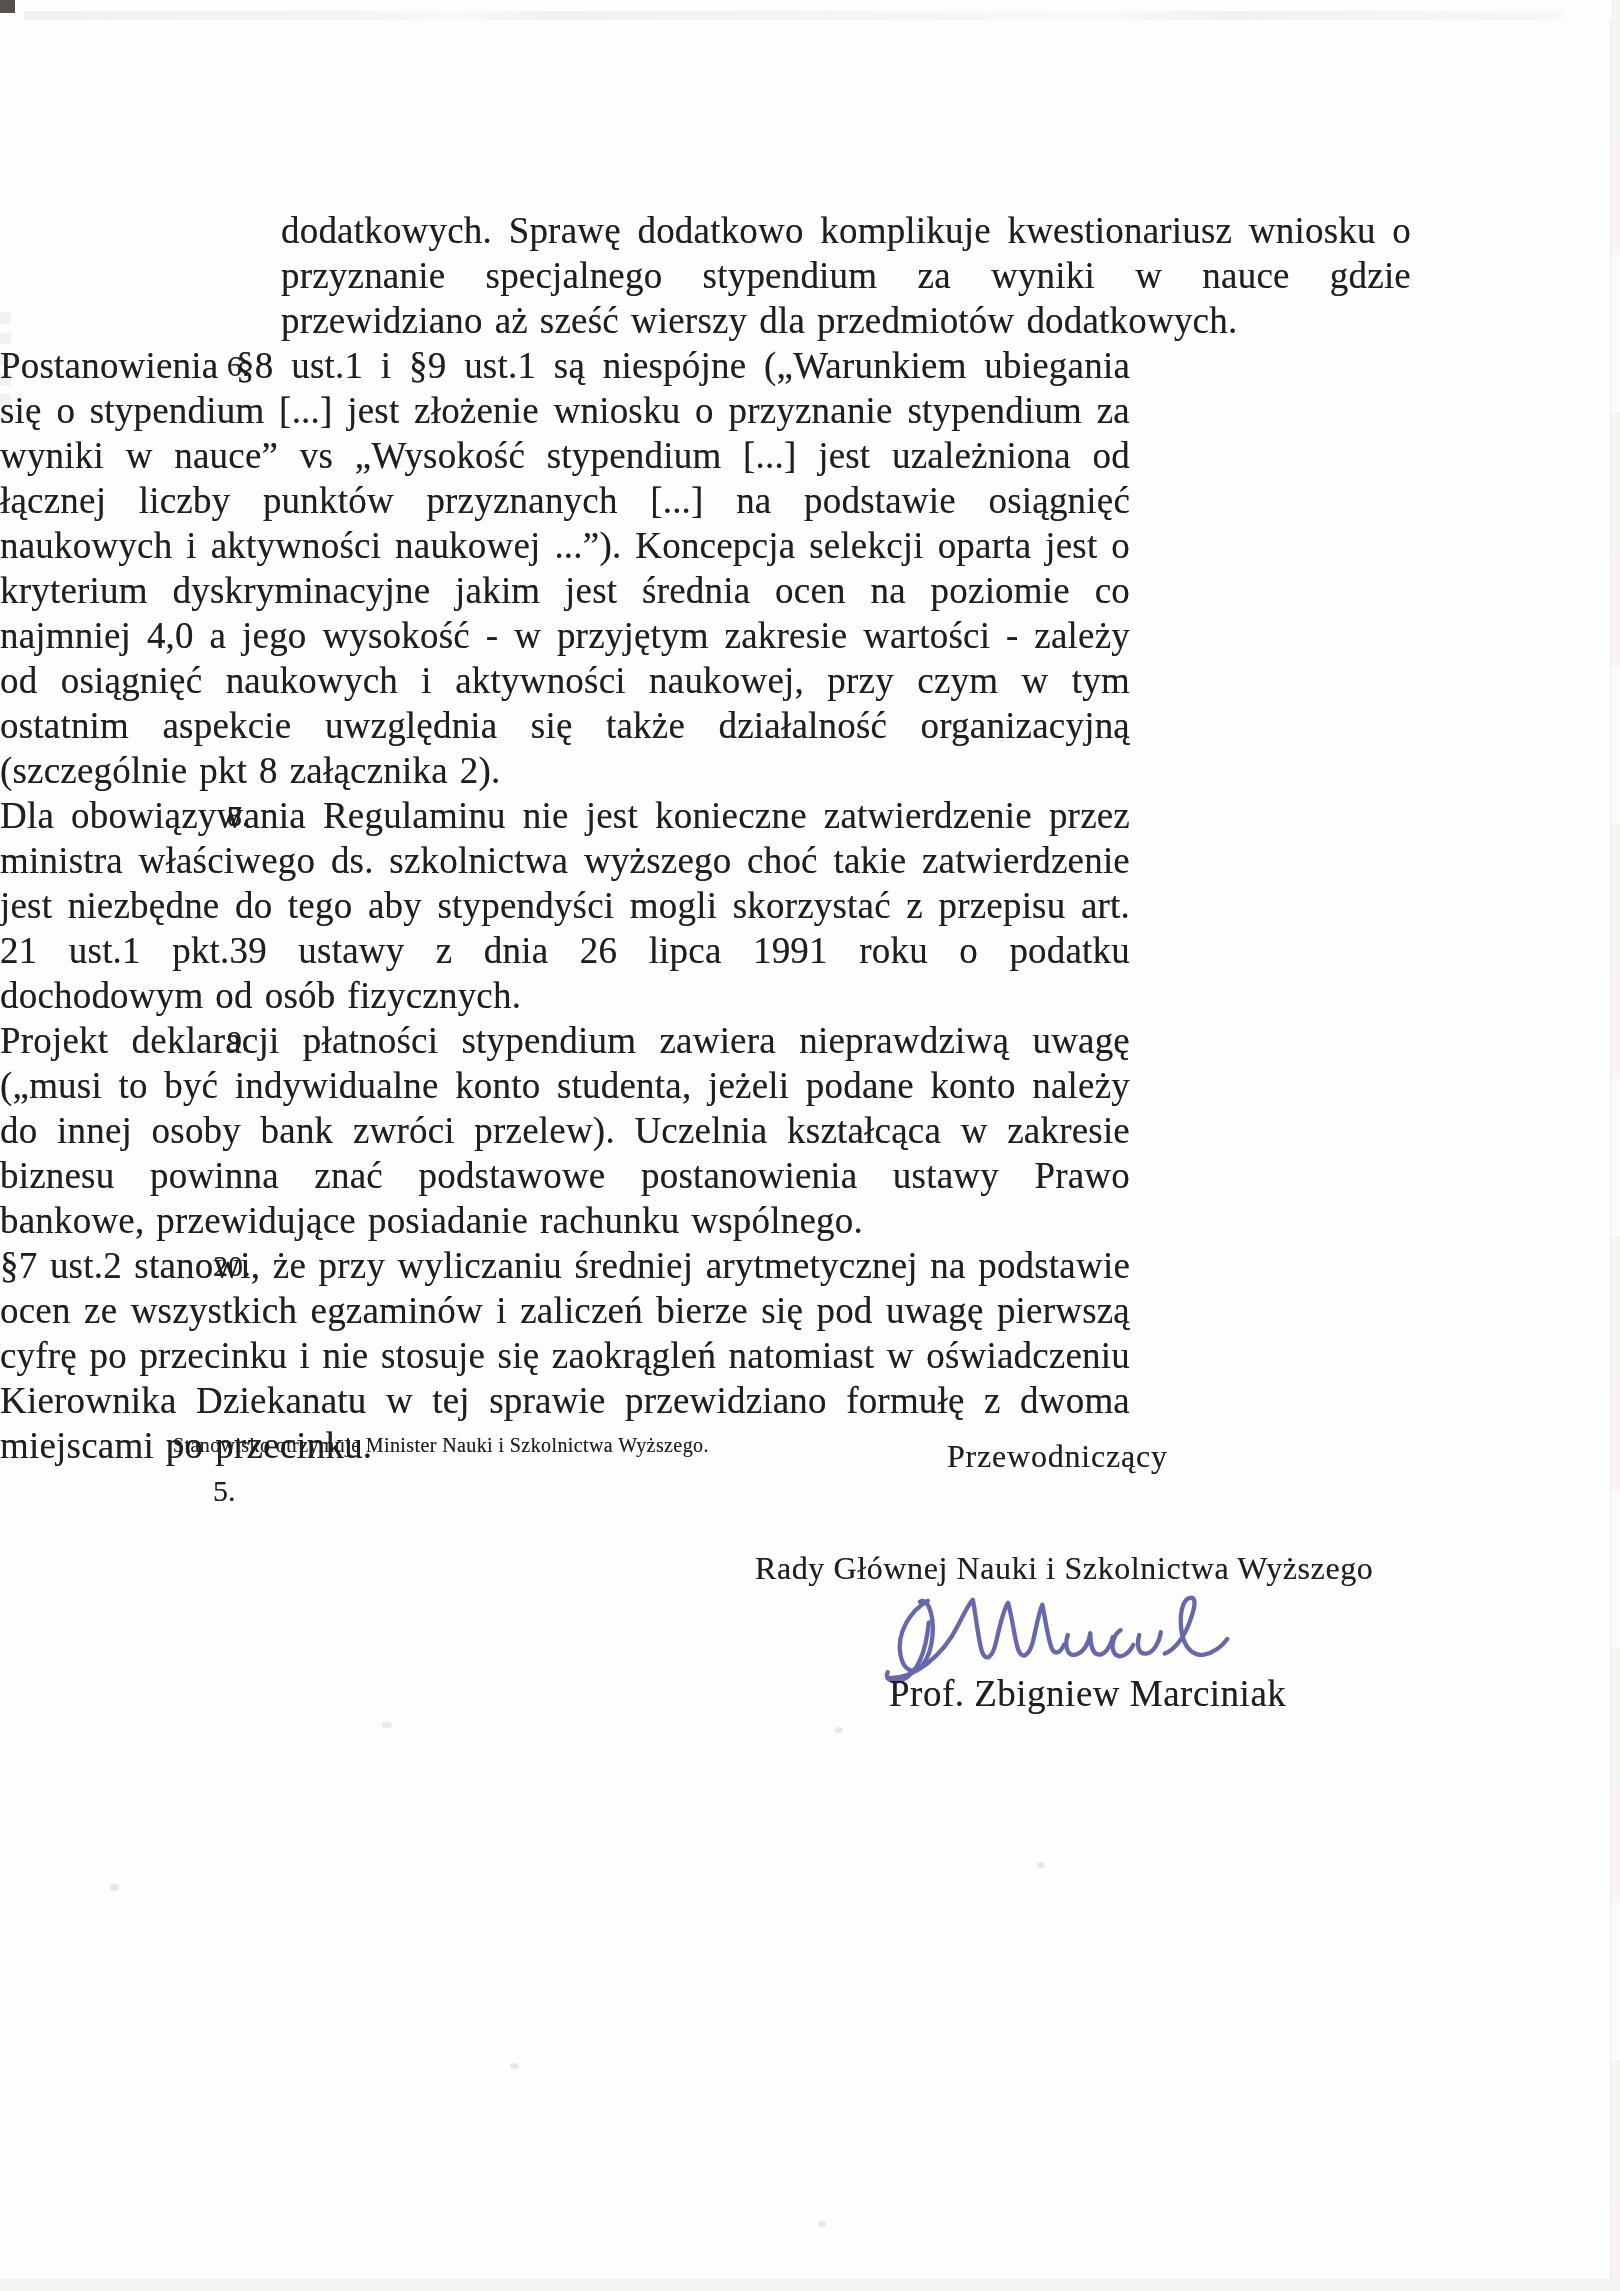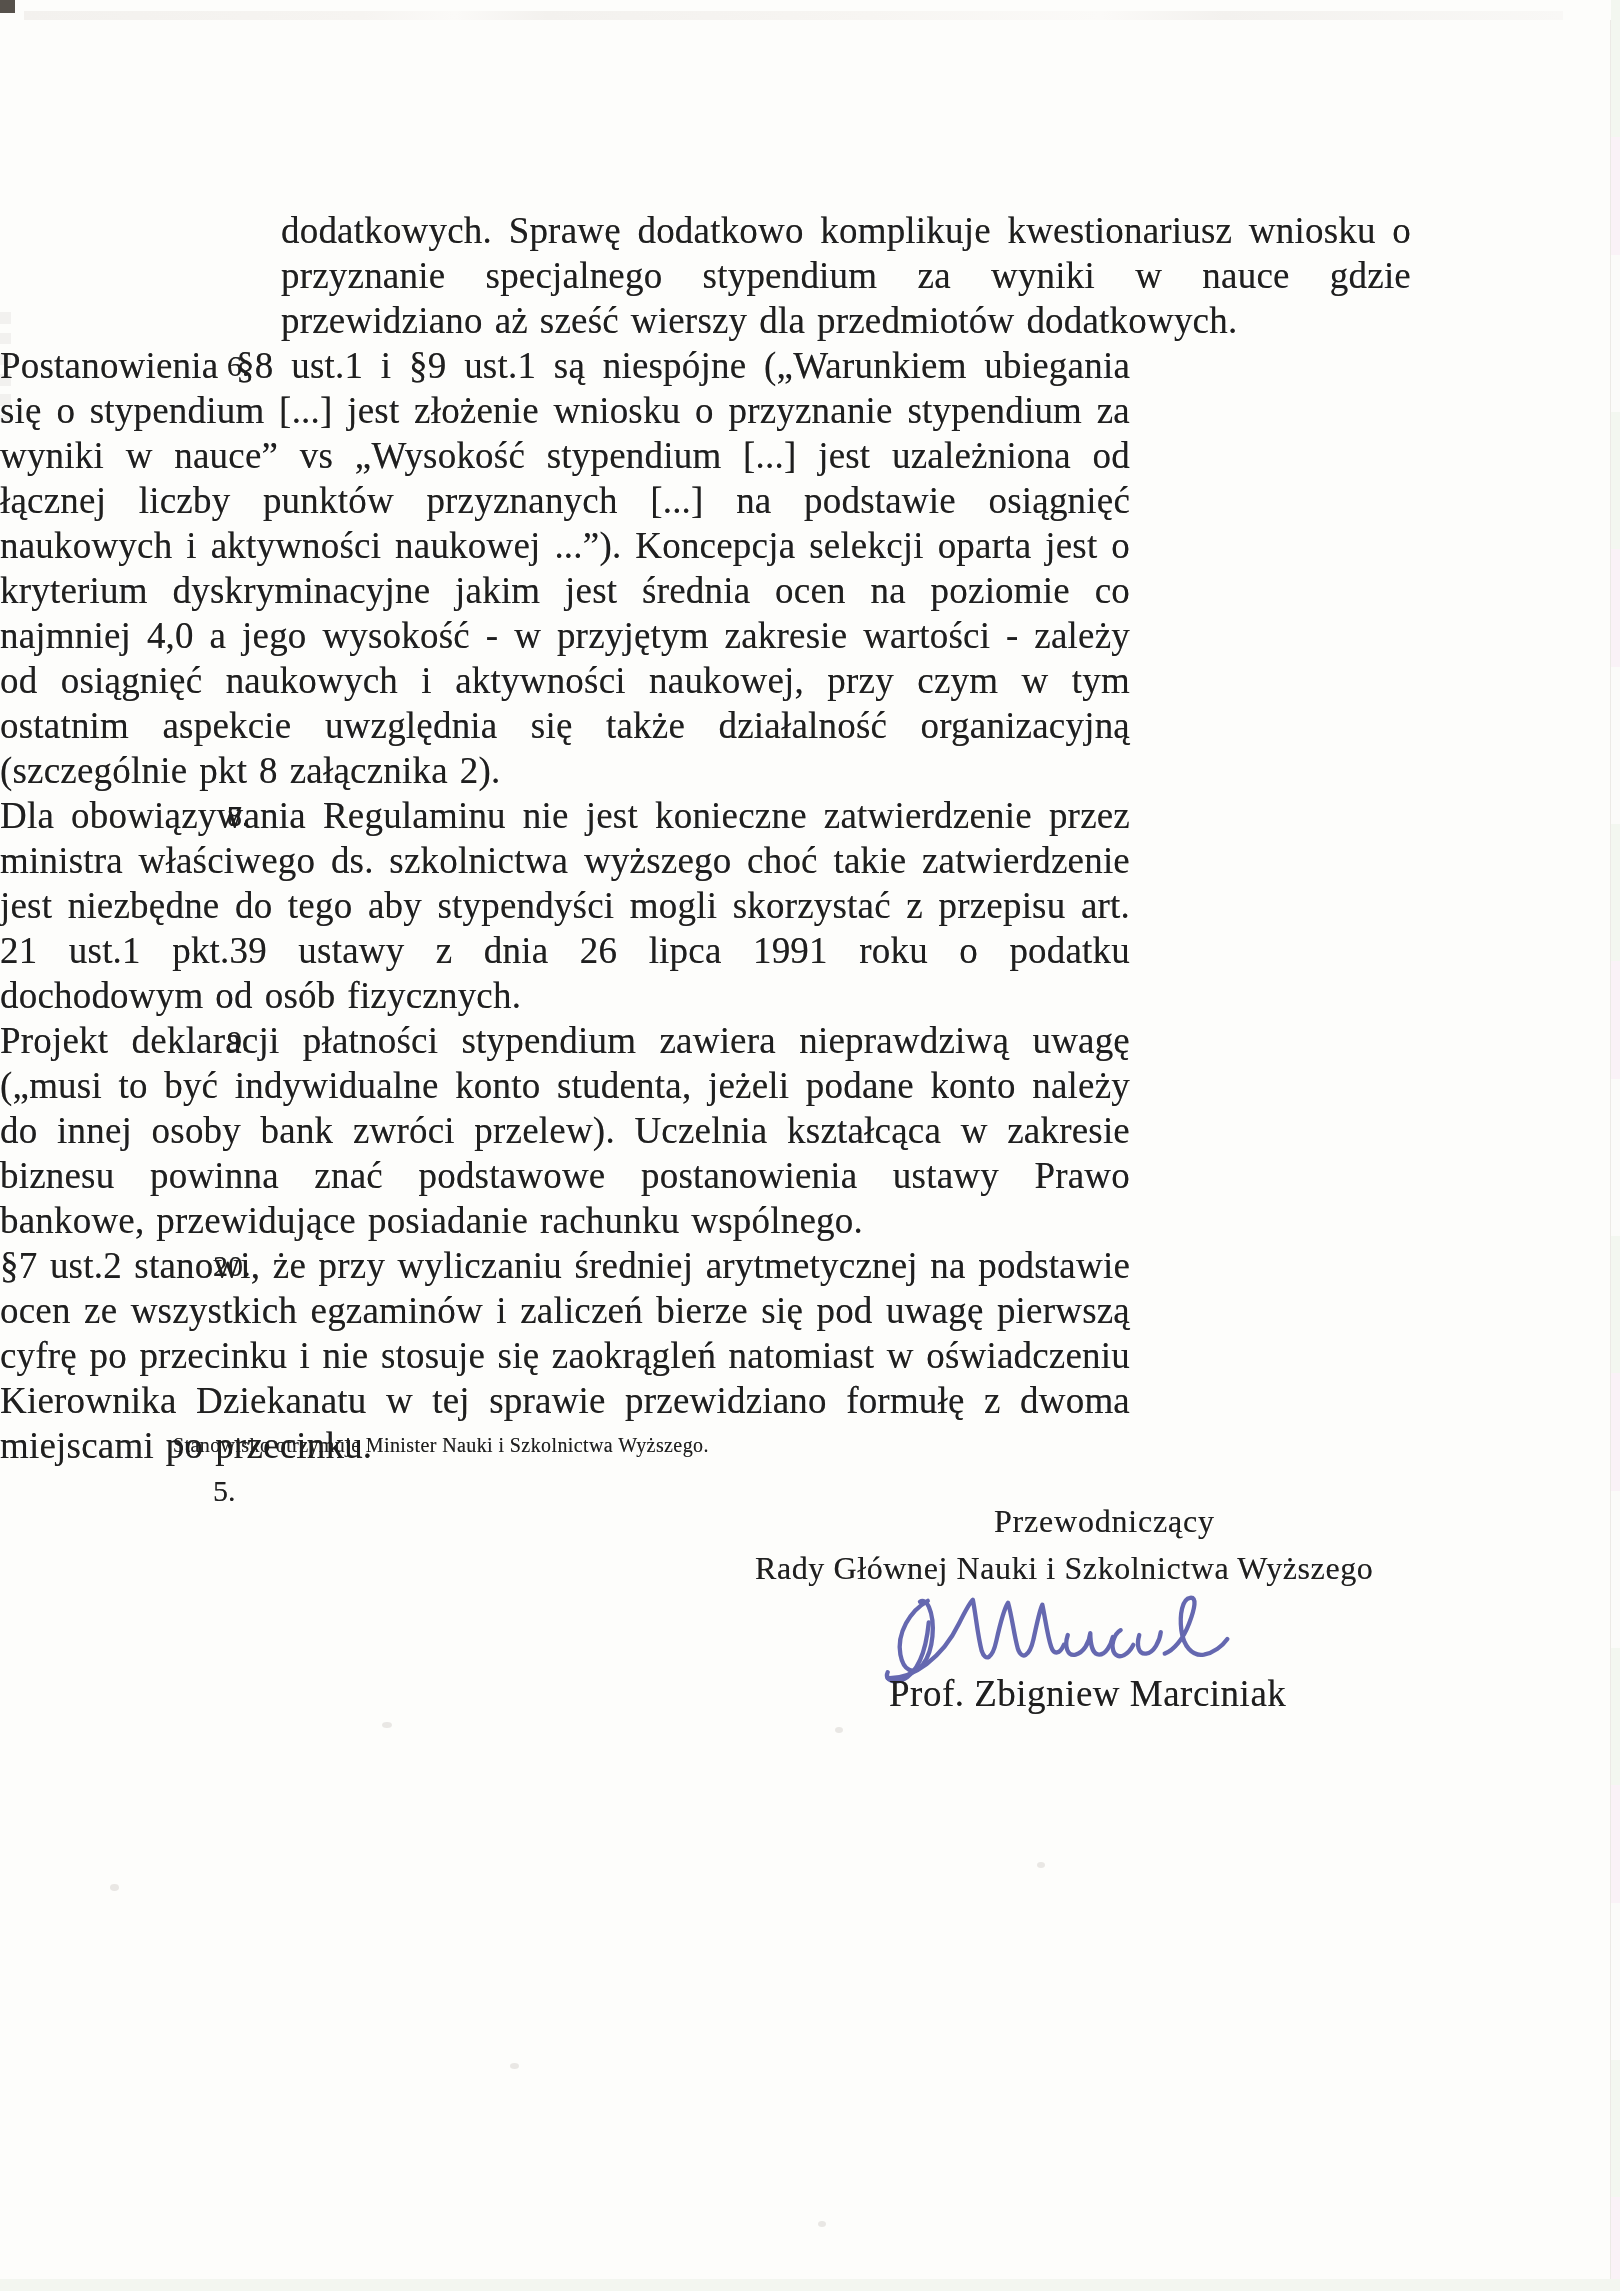--- a/index.html
+++ b/index.html
@@ -35,22 +35,22 @@
   ol.list{list-style:none;margin:0;padding:0;}
   ol.list li{position:relative;width:1620px;}
   .marker{position:absolute;left:227px;top:0;line-height:45px;font-size:30px;
     text-shadow:0 0 0.5px rgba(20,20,20,0.55);}
   ol.list li:nth-child(5) .marker,
   ol.list li:nth-child(6) .marker{left:213px;}
   .itext{width:1130px;}
   
   .closing{position:absolute;left:173px;top:1423px;font-size:20px;line-height:45px;
     letter-spacing:0.4px;text-shadow:0 0 0.5px rgba(20,20,20,0.55);}
-  .sig-title1{position:absolute;left:947px;top:1502px;font-size:32px;line-height:39px;
-    letter-spacing:0.8px;text-shadow:0 0 0.5px rgba(20,20,20,0.55);margin-left:47px;}
+  .sig-title1{position:absolute;left:947px;top:1437px;font-size:32px;line-height:39px;
+    letter-spacing:0.8px;text-shadow:0 0 0.5px rgba(20,20,20,0.55);}
   .sig-title2{position:absolute;left:755px;top:1549px;font-size:32px;line-height:39px;
     letter-spacing:0.6px;text-shadow:0 0 0.5px rgba(20,20,20,0.55);}
   .signature-svg{position:absolute;left:872px;top:1580px;width:372px;height:113px;}
   .sig-name{position:absolute;left:889px;top:1674px;font-size:37px;line-height:39px;
     letter-spacing:0.5px;text-shadow:0 0 0.5px rgba(20,20,20,0.55);}
 </style>
 </head>
 <body>
 
 <div class="page">

